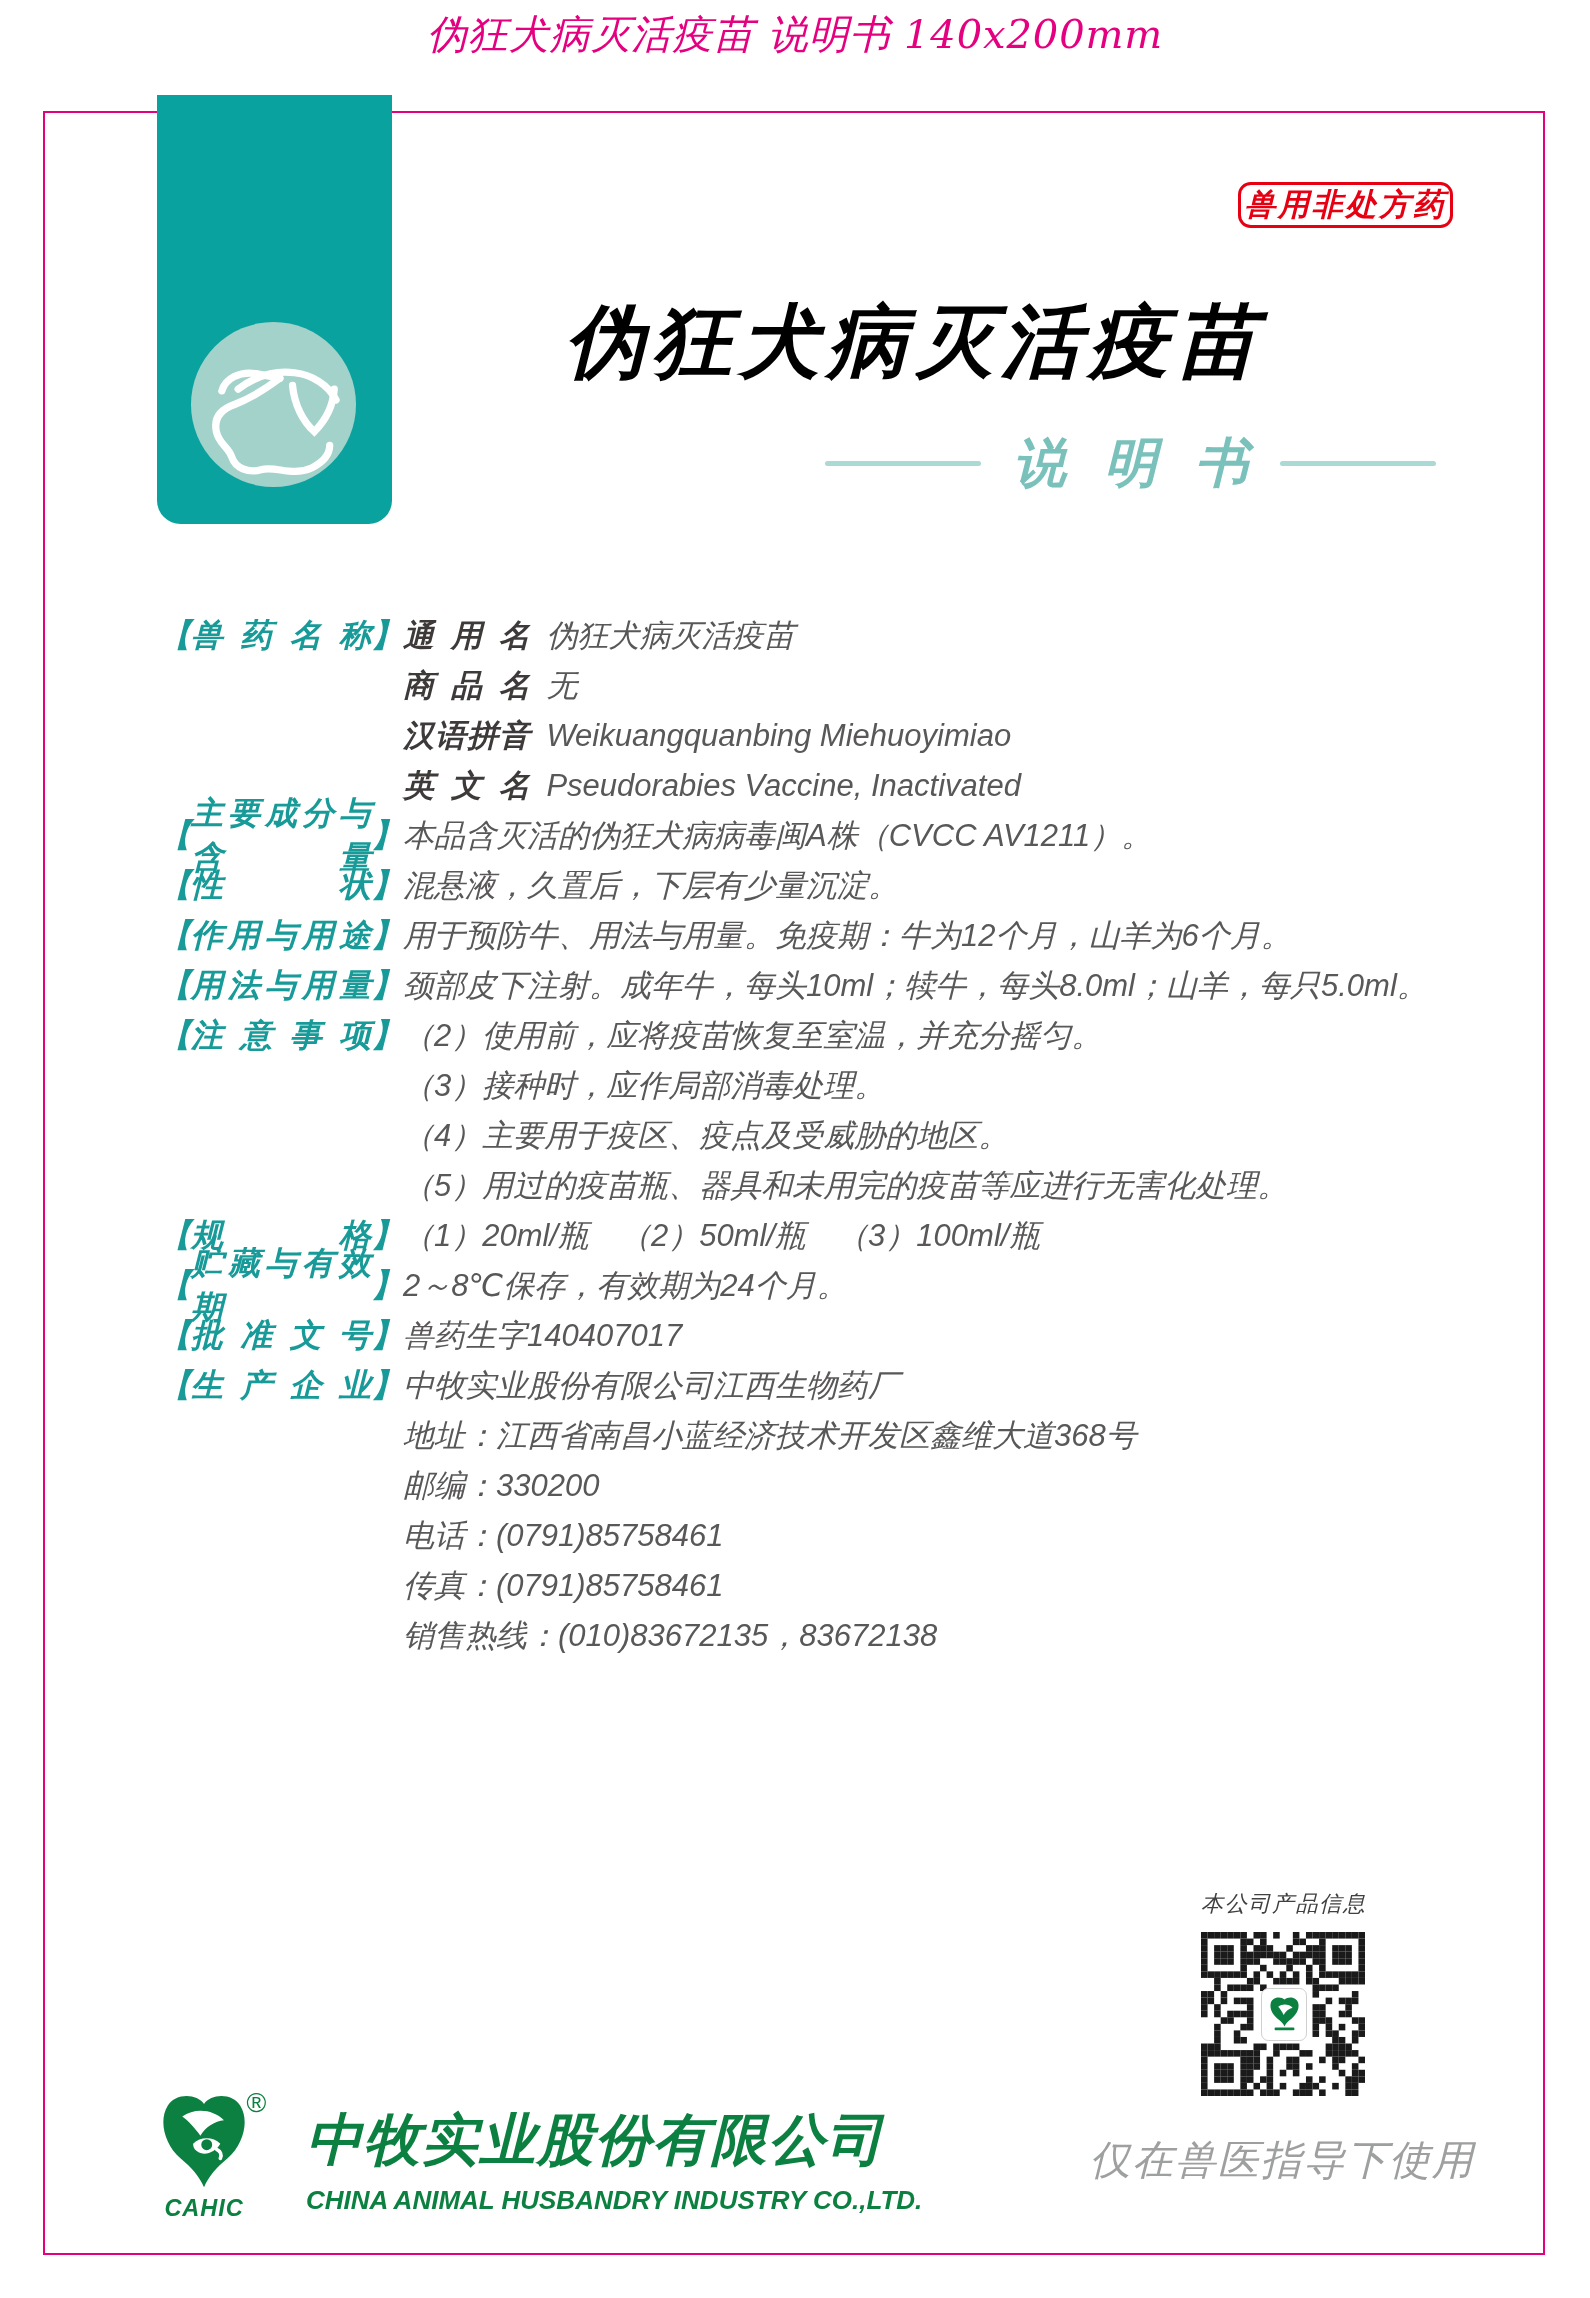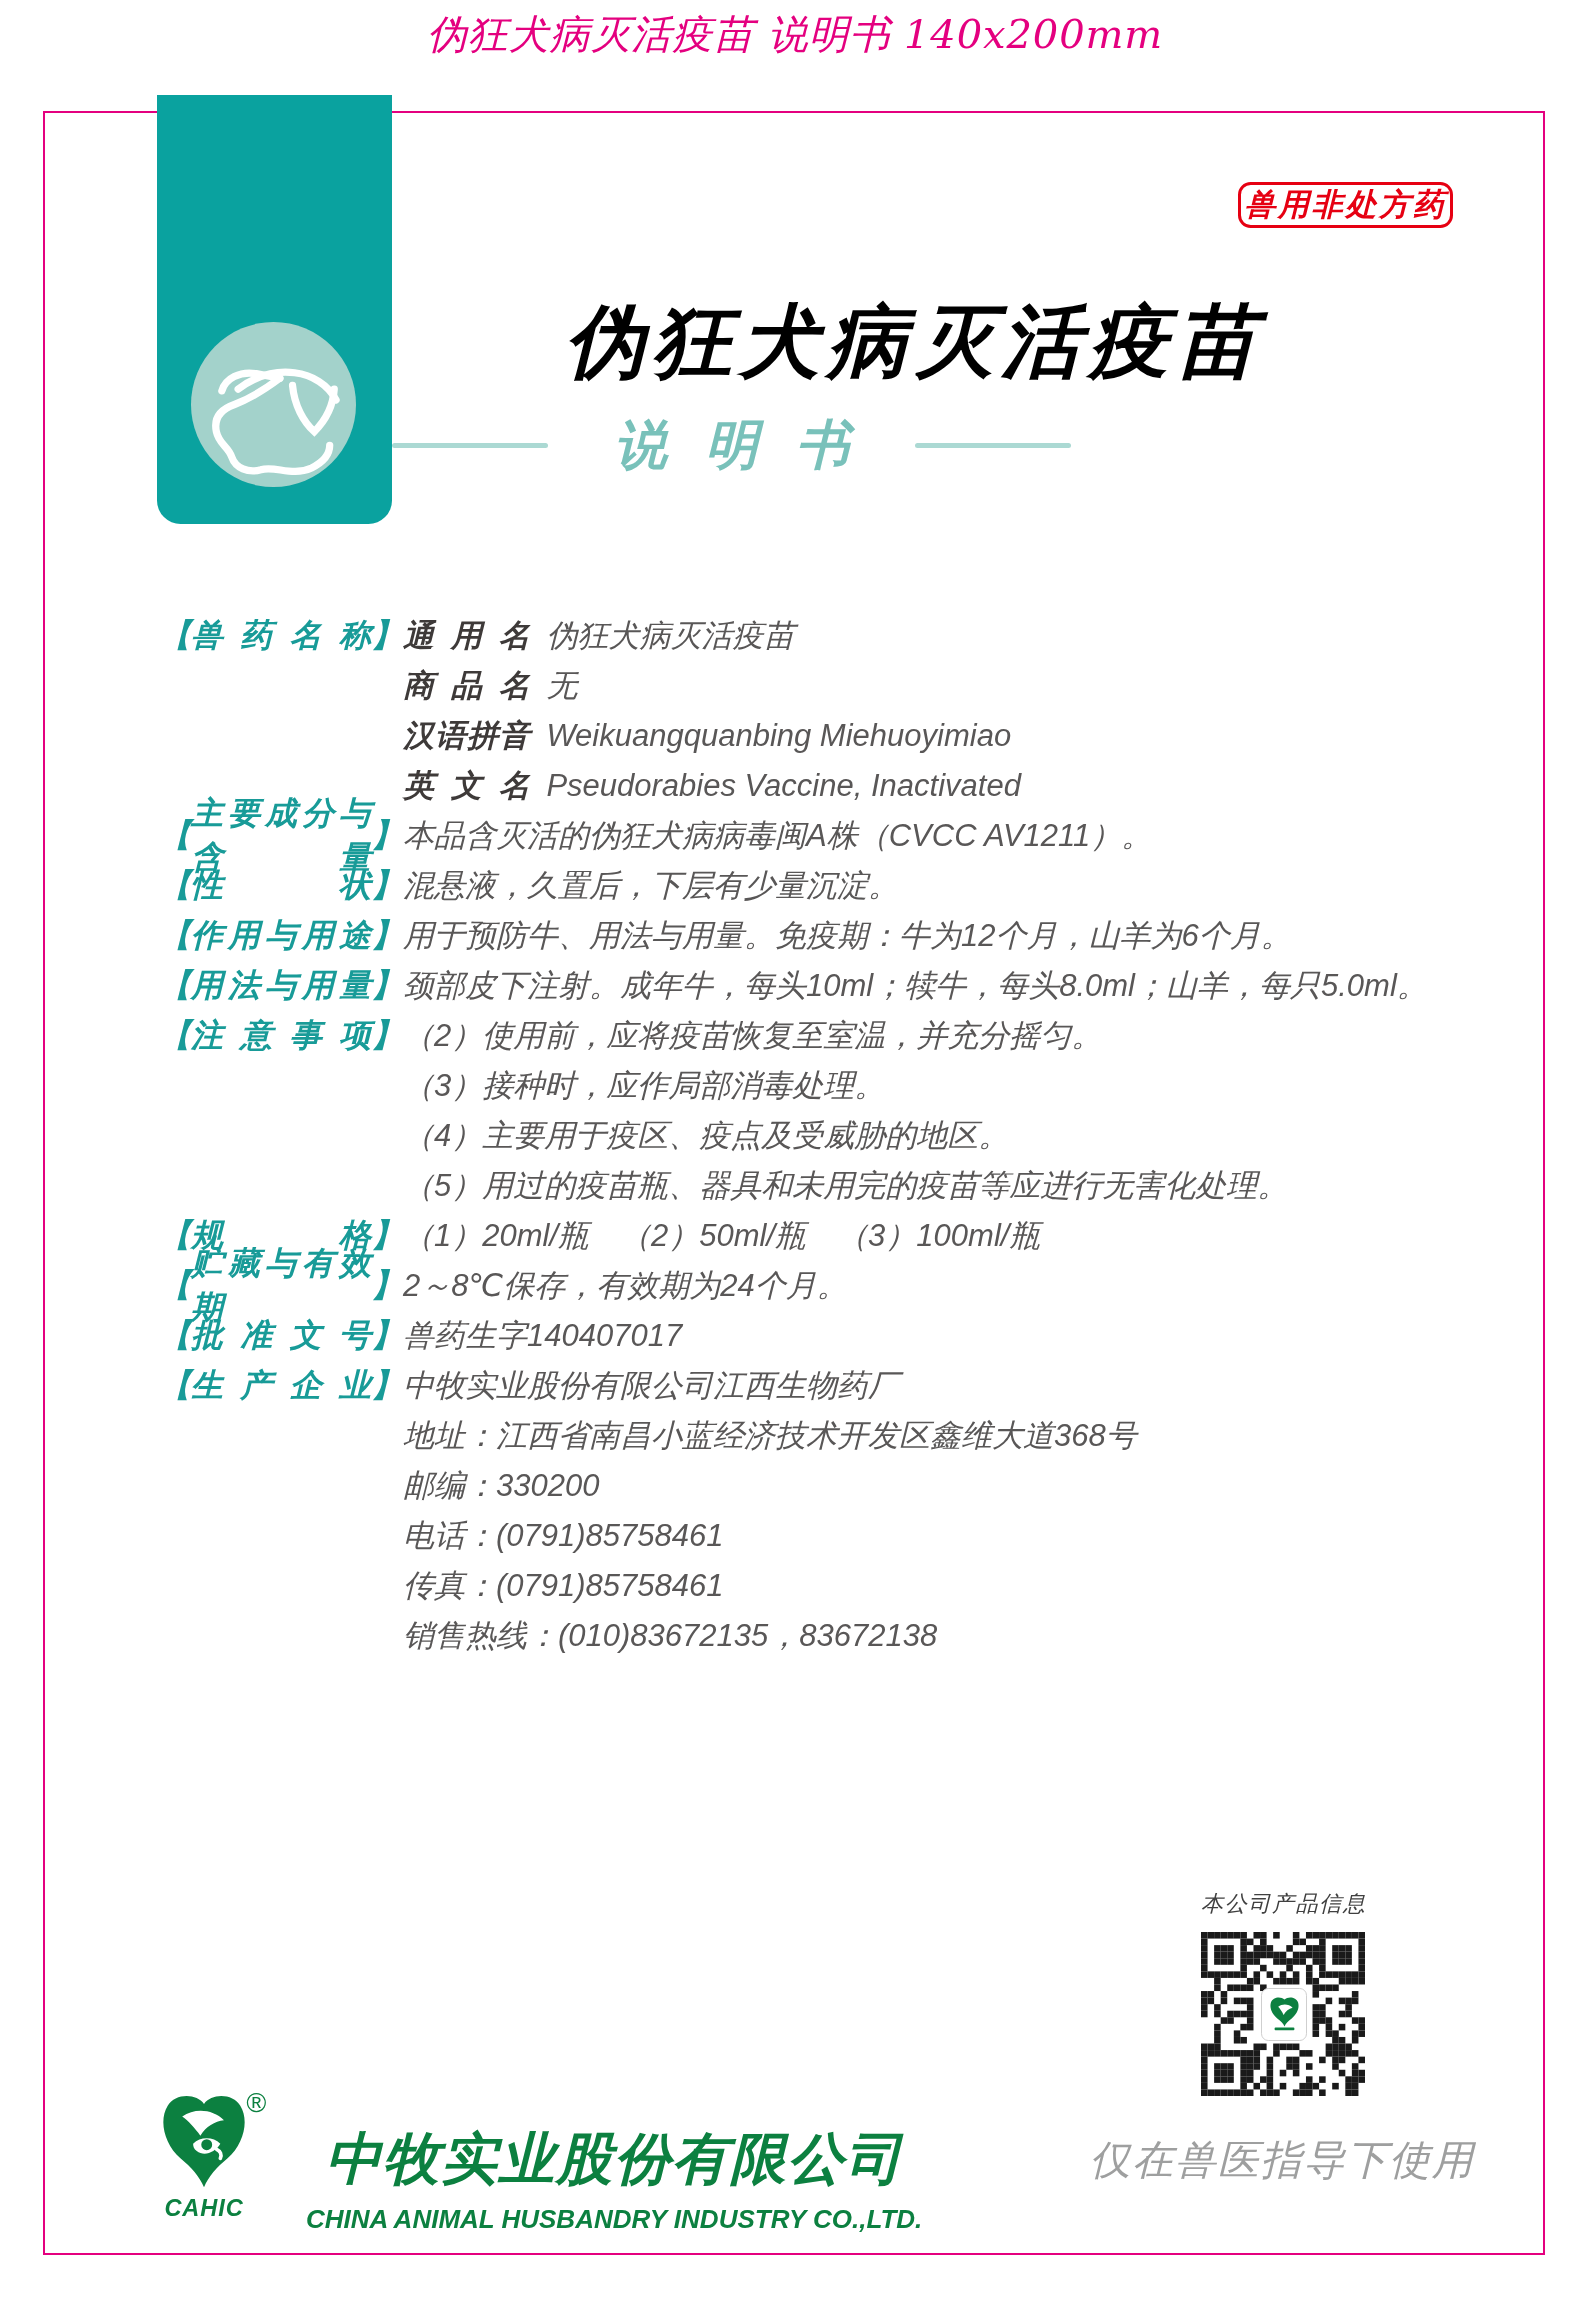--- a/index.html
+++ b/index.html
@@ -36,22 +36,22 @@
     display:flex;align-items:center;justify-content:center;
     color:#E60012;font-size:31px;font-weight:700;letter-spacing:2.7px;z-index:4;
   }
   
   .product-title{
     position:absolute;left:392px;top:289px;width:1044px;text-align:center;
     font-size:80px;font-weight:900;color:#000;letter-spacing:7.3px;white-space:nowrap;
   }
   
   .subtitle-row{
-    position:absolute;left:392px;top:409px;width:1044px;height:73px;
-    display:flex;align-items:center;justify-content:flex-start;gap:66px;
+    position:absolute;left:392px;top:427px;width:1044px;height:73px;
+    display:flex;align-items:center;justify-content:flex-end;gap:32px;
   }
   .sub-line{width:156px;height:4.5px;background:#ABD9D3;border-radius:2.7px;}
   .subtitle{
     font-size:53px;font-weight:700;color:#79C1BA;
     letter-spacing:38px;margin-right:-38px;white-space:nowrap;
   }
   
   .content{position:absolute;left:159px;top:611px;width:1291px;}
   .crow{display:flex;align-items:flex-start;}
   .label{
@@ -87,21 +87,21 @@
   
   .footer{position:absolute;left:162px;top:2093px;display:flex;align-items:flex-start;}
   .cahic{position:relative;width:109px;height:132px;flex-shrink:0;}
   .cahic-text{
     position:absolute;left:0;top:102px;width:84px;text-align:center;
     color:#0C8040;font-weight:800;font-size:23.6px;letter-spacing:0.9px;
   }
   .reg{
     position:absolute;left:84px;top:-5.5px;color:#0C8040;font-size:27px;font-weight:400;
   }
-  .company{margin-left:35px;margin-top:29px;text-align:center;}
+  .company{margin-left:35px;margin-top:10px;}
   .company-cn{
     color:#0C8040;font-size:56px;font-weight:800;letter-spacing:1.8px;white-space:nowrap;
     font-family:"DejaVu Serif","Liberation Serif",serif;
   }
   .company-en{
     color:#0C8040;font-size:26px;font-weight:700;letter-spacing:0px;margin-top:5.5px;white-space:nowrap;
   }
 </style>
 </head>
 <body>

